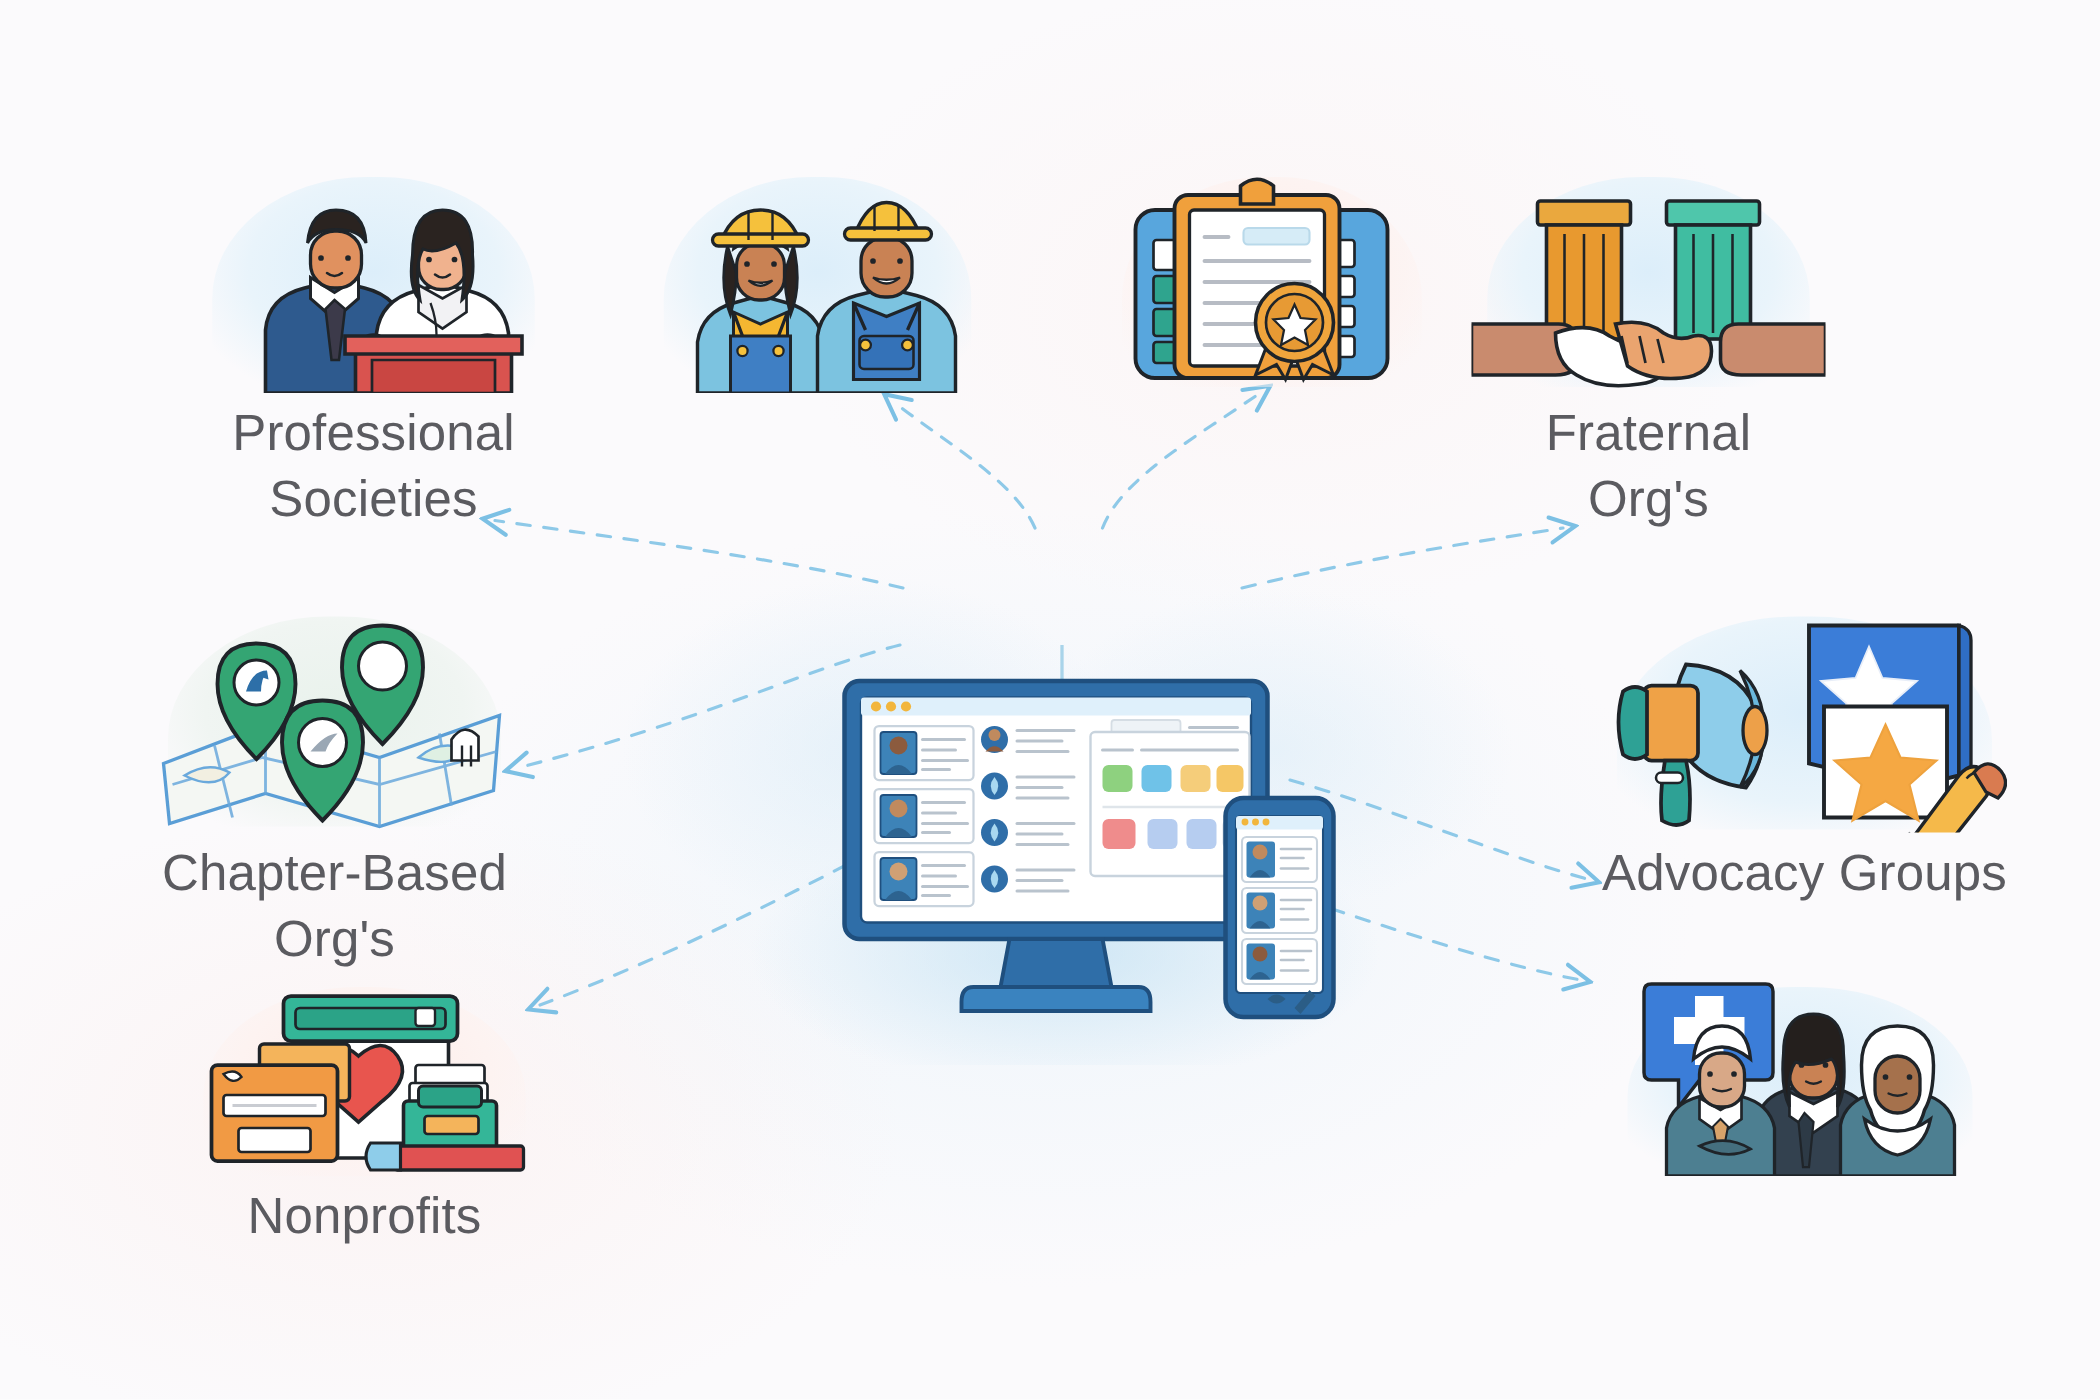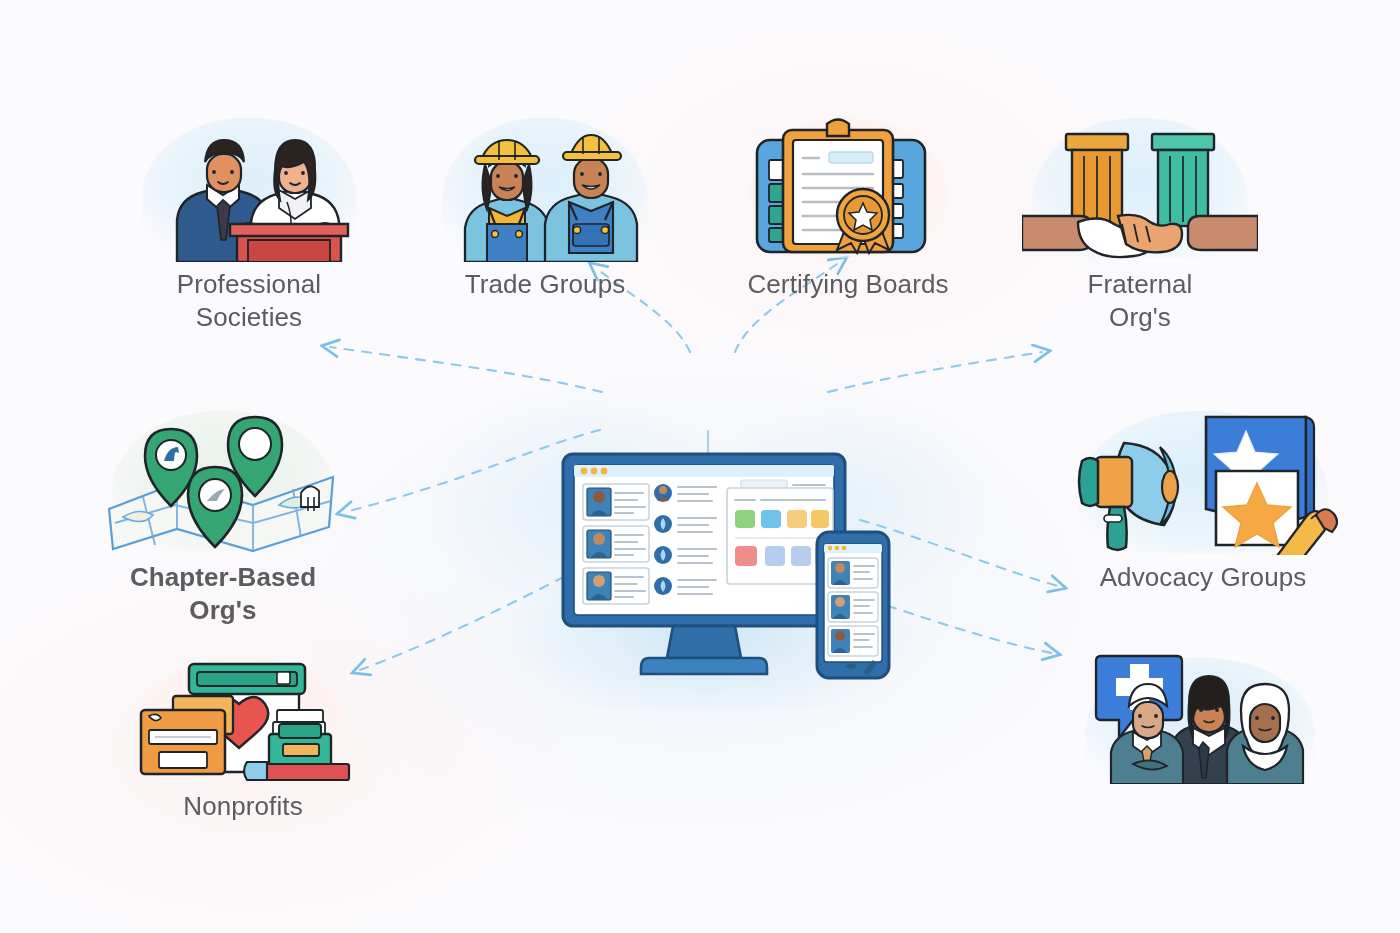--- a/index.html
+++ b/index.html
@@ -35,21 +35,21 @@
 
   
   .node { position: absolute; text-align: center; }
   .node .art {
     position: relative;
     margin: 0 auto;
     display: block;
   }
   .node .label {
     color: #5b5b60;
-    font-size: 26px;
+    font-size: 34px;
     line-height: 1.28;
     letter-spacing: .1px;
     white-space: pre-line;
     margin-top: 6px;
   }
 
   
   .blob {
     position: absolute; left: 50%; transform: translateX(-50%);
     top: 6px;
@@ -166,21 +166,20 @@
         <circle cx="178" cy="118" r="3.6" fill="#f5c13c" stroke="#1f2429" stroke-width="1.5"></circle>
         <rect x="147" y="46" width="34" height="40" rx="16" fill="#c98254" stroke="#1f2429" stroke-width="2.2"></rect>
         <circle cx="155" cy="62" r="1.9" fill="#1f2429"></circle>
           <circle cx="173" cy="62" r="1.9" fill="#1f2429"></circle>
         <path d="M155,73 q9,8 18,0 q-9,3 -18,0 Z" fill="#fff" stroke="#1f2429" stroke-width="1.5"></path>
         <path d="M143,44 q8,-21 21,-21 q14,0 22,21 Z" fill="#f5c13c" stroke="#1f2429" stroke-width="2.2"></path>
         <rect x="136" y="40" width="58" height="8" rx="4" fill="#f5c13c" stroke="#1f2429" stroke-width="2.2"></rect>
         <path d="M156,25 l0,17 M172,25 l0,17" stroke="#1f2429" stroke-width="1.6"></path>
       </svg>
     </div>
-    <div class="label">Trade Groups</div>
   </div>
 
   <div class="node" style="left:728px; top:112px; width:240px;">
     <div class="art" style="width:240px;height:150px;">
       <div class="blob pink" style="width:200px;height:140px;"></div>
       <svg class="icon" width="210" height="150" viewBox="0 0 210 150">
         <rect x="14" y="28" width="168" height="112" rx="13" fill="#58a6dd" stroke="#1f2429" stroke-width="2.6"></rect>
         <rect x="26" y="48" width="32" height="20" rx="2" fill="#fff" stroke="#1f2429" stroke-width="1.8"></rect>
         <rect x="26" y="72" width="22" height="18" rx="2" fill="#2fa48e" stroke="#1f2429" stroke-width="1.8"></rect>
         <rect x="26" y="94" width="22" height="18" rx="2" fill="#2fa48e" stroke="#1f2429" stroke-width="1.8"></rect>
@@ -201,24 +200,23 @@
           <path d="M60,118 l44,0"></path>
         </g>
         <rect x="86" y="40" width="44" height="11" rx="3" fill="#d6ecf7" stroke="#b9d9ea" stroke-width="1.4"></rect>
         <path d="M104,112 l-10,26 14,-7 6,10 10,-27 Z" fill="#f0a03c" stroke="#1f2429" stroke-width="2"></path>
         <path d="M136,112 l10,26 -14,-7 -6,10 -10,-27 Z" fill="#f0a03c" stroke="#1f2429" stroke-width="2"></path>
         <circle cx="120" cy="103" r="26" fill="#f0a53c" stroke="#1f2429" stroke-width="2.4"></circle>
         <circle cx="120" cy="103" r="19" fill="#e79a34" stroke="#1f2429" stroke-width="1.8"></circle>
         <path d="M120,91 l4,9 10,1 -7,7 2,10 -9,-5 -9,5 2,-10 -7,-7 10,-1 Z" fill="#ffffff" stroke="#1f2429" stroke-width="1.5"></path>
       </svg>
     </div>
-    <div class="label">Certifying Boards</div>
-  </div>
-
-  <div class="node" style="left:1015px; top:112px; width:250px;">
+  </div>
+
+  <div class="node" style="left:974px; top:112px; width:250px;">
     <div class="art" style="width:250px;height:150px;">
       <div class="blob blue" style="width:215px;height:140px;"></div>
       <svg class="icon" width="236" height="150" viewBox="0 0 236 150">
 
         <rect x="44" y="22" width="62" height="16" rx="2" fill="#eaa83e" stroke="#1f2429" stroke-width="2.4"></rect>
         <rect x="50" y="38" width="50" height="76" fill="#e8992f" stroke="#1f2429" stroke-width="2.4"></rect>
         <g stroke="#1f2429" stroke-width="1.7">
           <path d="M62,44 l0,66"></path>
             <path d="M75,44 l0,66"></path>
             <path d="M88,44 l0,66"></path>
@@ -241,21 +239,21 @@
           <path d="M100,112 l4,18"></path>
             <path d="M112,112 l4,18"></path>
             <path d="M124,114 l4,16"></path>
         </g>
       </svg>
     </div>
     <div class="label">Fraternal
 Org's</div>
   </div>
 
-  <div class="node" style="left:92px; top:405px; width:262px;font-weight:bold;">
+  <div class="node" style="left:92px; top:405px; width:262px;">
     <div class="art" style="width:262px;height:150px;">
       <div class="blob green" style="width:222px;height:140px;"></div>
       <svg class="icon" width="240" height="150" viewBox="0 0 240 150">
 
         <path d="M6,104 L74,78 L150,100 L230,72 L226,122 L150,146 L74,124 L10,144 Z" fill="#f4f7f3" stroke="#5a9ed6" stroke-width="2.2"></path>
         <g stroke="#6aa9dc" stroke-width="1.9" fill="none" opacity=".85">
           <path d="M74,78 L74,124"></path>
           <path d="M150,100 L150,146"></path>
           <path d="M12,118 L72,100 L150,118 L228,96"></path>
           <path d="M40,92 L52,140"></path>

